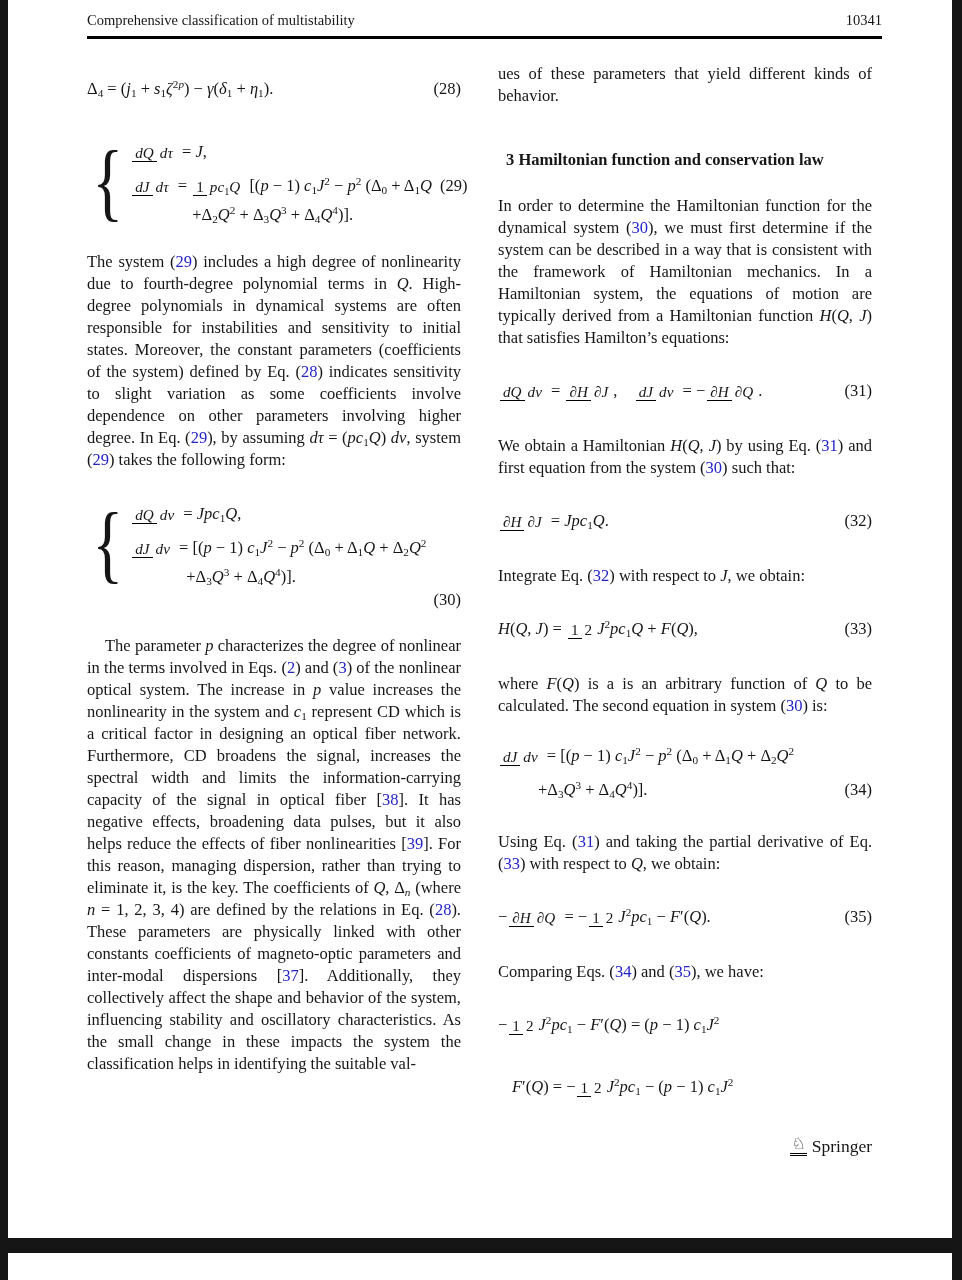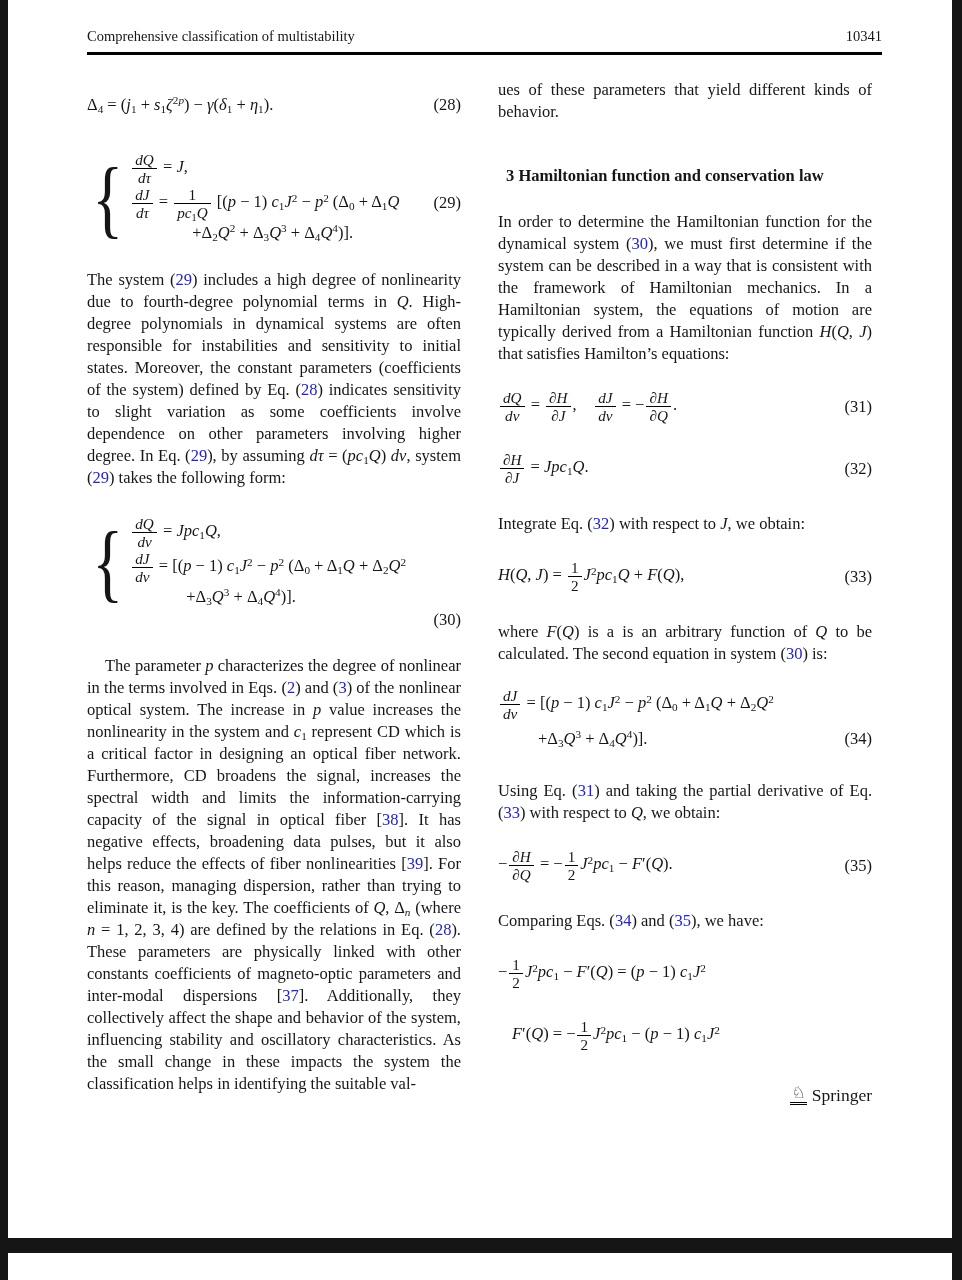--- a/index.html
+++ b/index.html
@@ -14,21 +14,21 @@
   .page{
     position:absolute;left:8px;top:0;
     width:944px;height:1238px;
     background:#ffffff;
   }
   .page-next{
     position:absolute;left:8px;top:1253px;
     width:944px;height:27px;
     background:#ffffff;
   }
-  .inner{padding:16px 70px 0 79px;}
+  .inner{padding:0 70px 0 79px;}
   .head{
     display:flex;justify-content:space-between;align-items:baseline;
     padding-top:12px;font-size:14.5px;
   }
   .rule{height:2.5px;background:#000;margin-top:7px;}
   .cols{display:flex;gap:37px;margin-top:16px;}
   .col{width:374px;font-size:16.5px;line-height:22px;}
   p.para{margin:24px 0 0 0;text-align:justify;}
   p.first{margin-top:8px;}
   p.indent{text-indent:18px;}
@@ -43,21 +43,21 @@
   .eqrow.tall{min-height:40px;}
   .eqrow.mid{min-height:34px;}
   .eqbody{white-space:nowrap;}
   .eqnum{margin-left:auto;padding-left:8px;}
   .numrow{justify-content:flex-end;min-height:22px;}
   .ind64 .eqbody{margin-left:62px;}
   .ind56 .eqbody{margin-left:56px;}
   .ind40 .eqbody{margin-left:40px;}
   .ind12 .eqbody{margin-left:14px;}
   .frac{
-    display:inline-flex;flex-direction:column;text-align:center;
+    display:inline-flex;flex-direction:row;text-align:center;
     vertical-align:middle;margin:0 2px;line-height:1.12;font-size:0.92em;
   }
   .fn{display:block;border-bottom:1.3px solid #000;padding:0 3px;}
   .fd{display:block;padding:0 3px;}
   sub{font-size:68%;vertical-align:-0.25em;line-height:0;}
   sup{font-size:68%;vertical-align:0.5em;line-height:0;}
   i{font-style:italic;}
   .cite{color:var(--cite,#2323c8);}
   .system{display:flex;align-items:center;margin-top:26px;}
   .brace{
@@ -175,20 +175,21 @@
                   <span class="fn"><i>dJ</i></span>
                   <span class="fd"><i>dv</i></span>
                 </span> = −<span class="frac">
                   <span class="fn">∂<i>H</i></span>
                   <span class="fd">∂<i>Q</i></span>
                 </span>.</span>
             <span class="eqnum">(31)</span>
           </div>
         </div>
 
+        <p class="para">We obtain a Hamiltonian <i>H</i>(<i>Q</i>, <i>J</i>) by using Eq. (<span class="cite">31</span>) and first equation from the system (<span class="cite">30</span>) such that:</p>
 
         <div class="eq">
           <div class="eqrow tall">
             <span class="eqbody"><span class="frac">
                   <span class="fn">∂<i>H</i></span>
                   <span class="fd">∂<i>J</i></span>
                 </span> = <i>Jpc</i><sub>1</sub><i>Q</i>.</span>
             <span class="eqnum">(32)</span>
           </div>
         </div>

